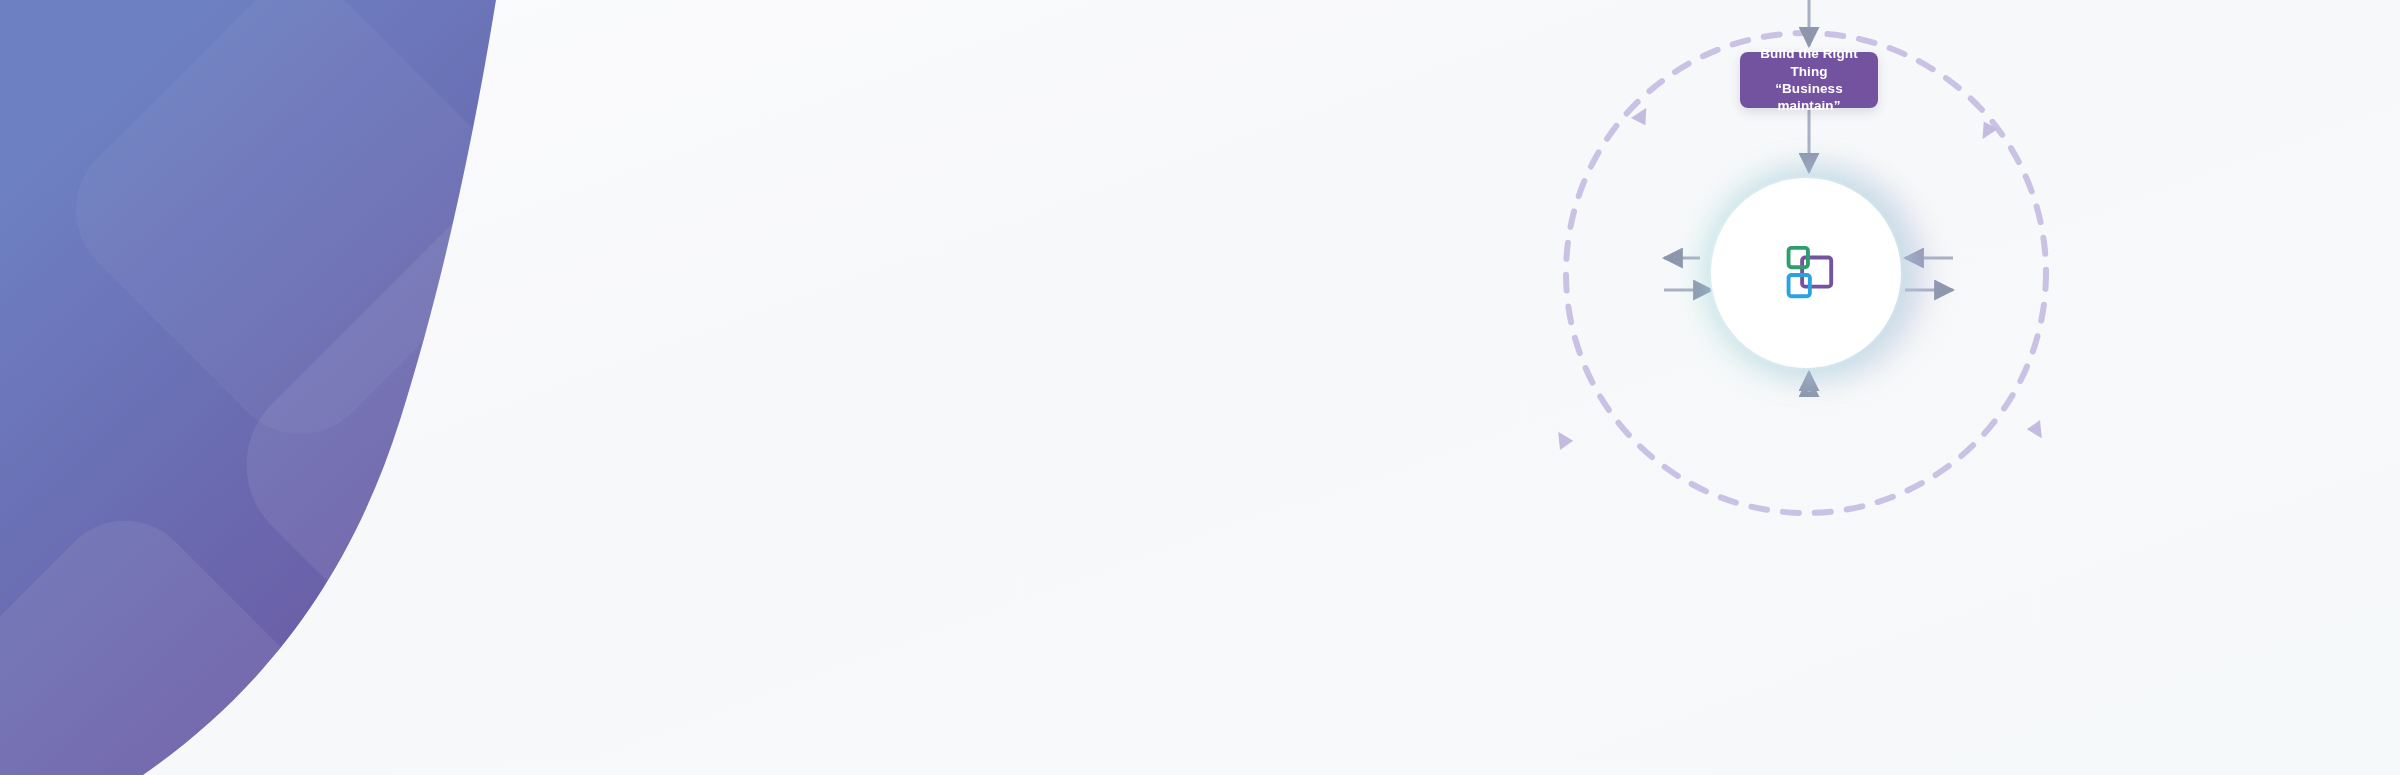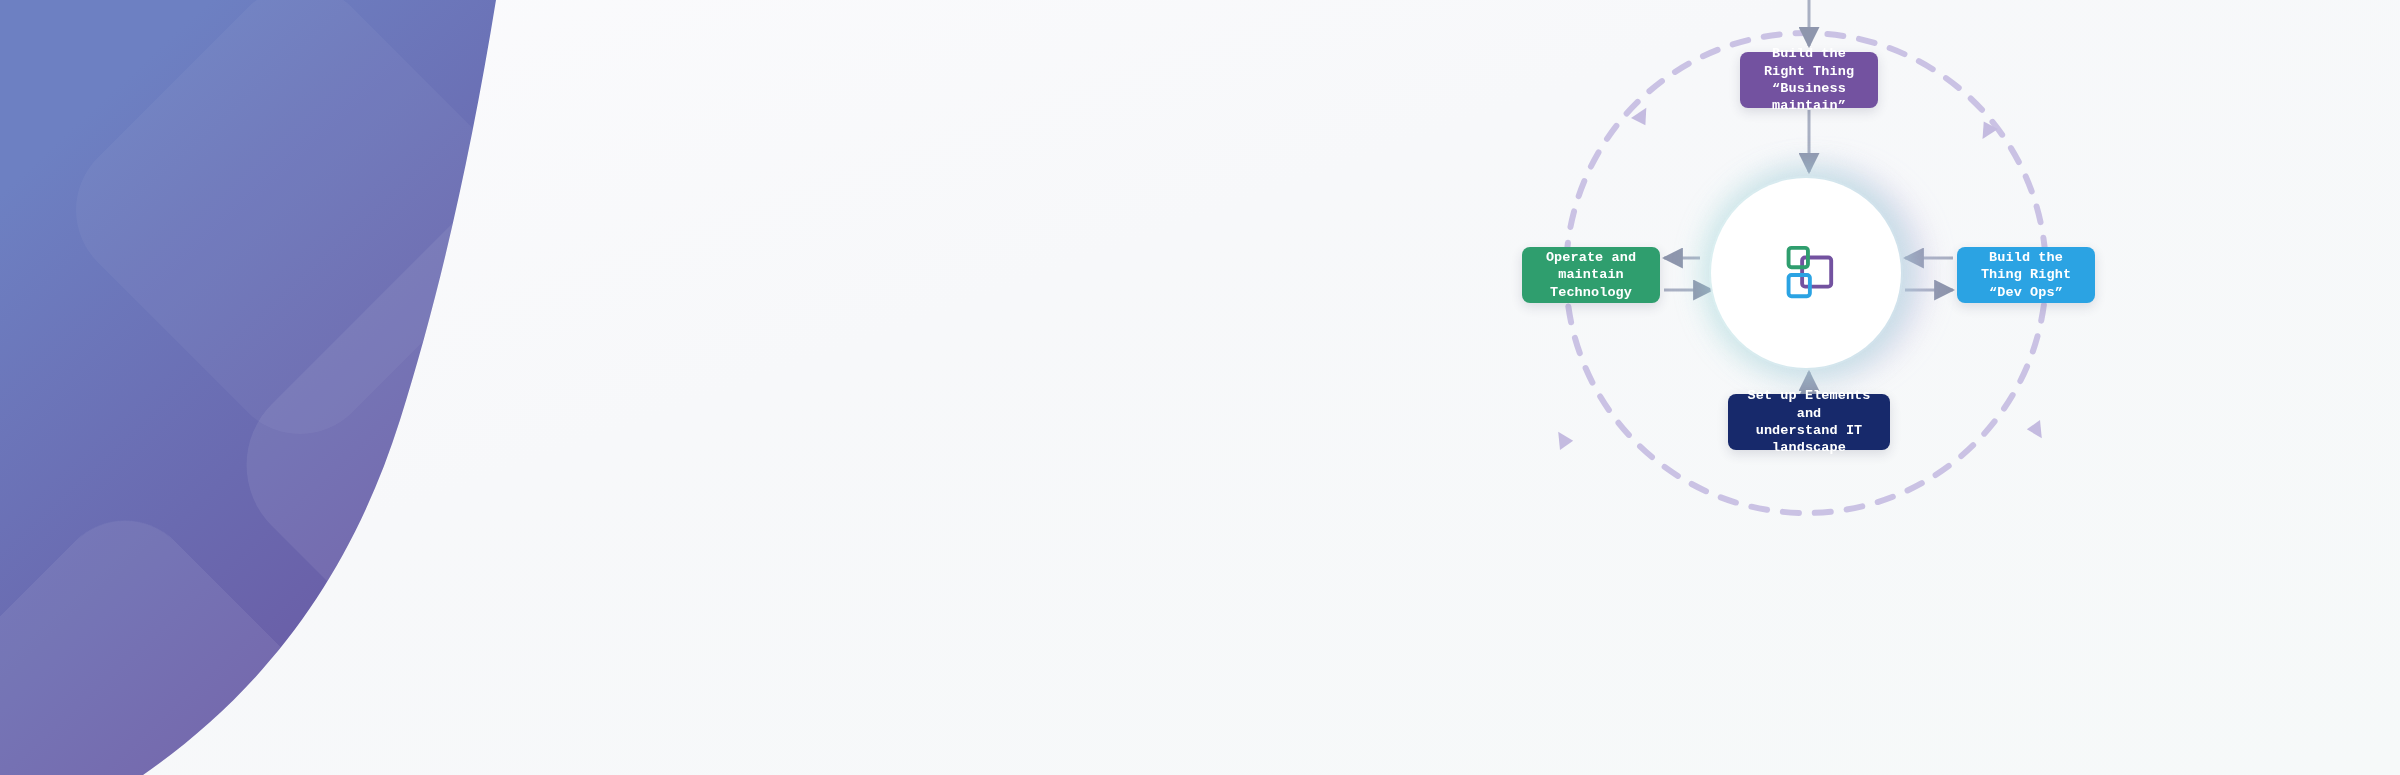--- a/index.html
+++ b/index.html
@@ -6,21 +6,21 @@
     margin: 0;
     padding: 0;
     background: #ffffff;
   }
   #stage {
     position: relative;
     width: 2400px;
     height: 775px;
     overflow: hidden;
     background: linear-gradient(160deg, #fbfbfd 0%, #f7f8fa 40%, #f6f9f9 100%);
-    font-family: Liberation Mono, monospace;
+    font-family: Liberation Sans, sans-serif;
   }
 
   
   #purple-panel {
     position: absolute;
     left: 0; top: 0;
     width: 1400px;
     height: 775px;
     pointer-events: none;
   }
@@ -192,35 +192,17 @@
       </svg>
     </div>
 
     <div class="node" id="node-top">
       <div>
         <span>Build the Right Thing</span>
         <span>“Business maintain”</span>
       </div>
     </div>
 
-    <div class="node" id="node-left">
-      <div>
-        <span>Operate and maintain</span>
-        <span>Technology</span>
-      </div>
-    </div>
-
-    <div class="node" id="node-right">
-      <div>
-        <span>Build the Thing Right</span>
-        <span>“Dev Ops”</span>
-      </div>
-    </div>
-
-    <div class="node" id="node-bottom">
-      <div>
-        <span>Set up Elements and</span>
-        <span>understand IT landscape</span>
-      </div>
-    </div>
+
+
 
   </div>
 </div>
 
 </body></html>

